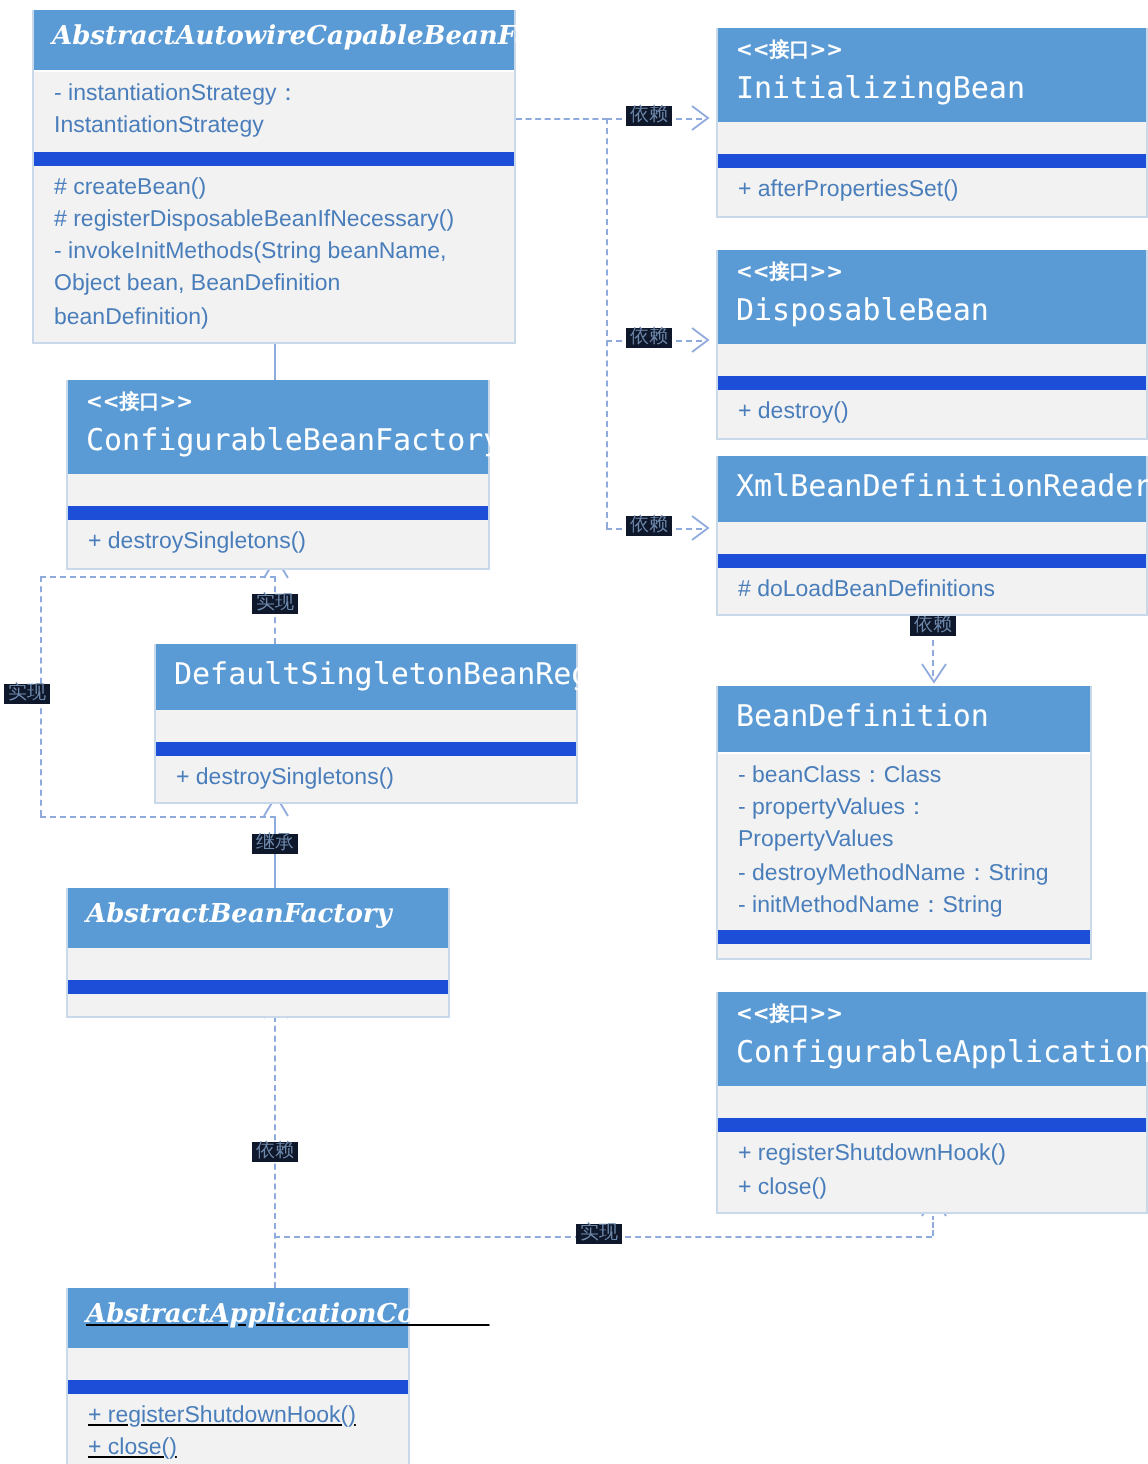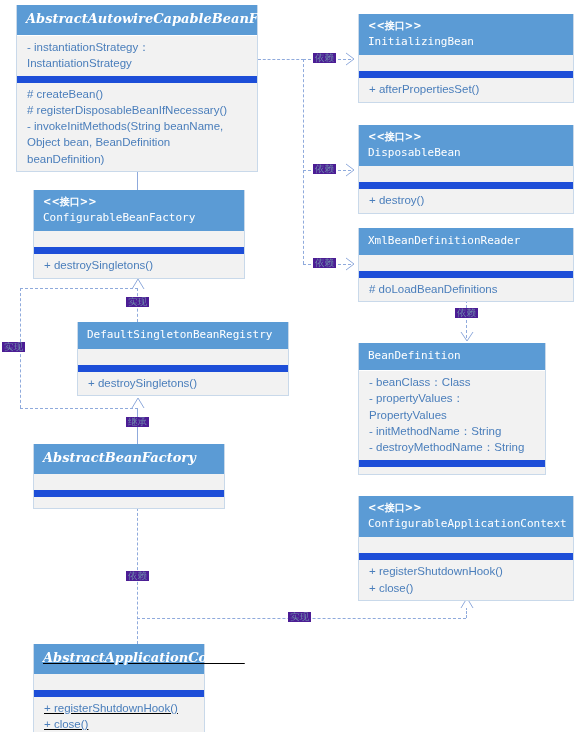--- a/index.html
+++ b/index.html
@@ -34,21 +34,21 @@
   }
   .stereotype {
     font-family: "DejaVu Sans", sans-serif;
     font-size: 10px;
     font-weight: bold;
     display: block;
     letter-spacing: 0px;
   }
   .cls-name {
     font-family: "DejaVu Sans Mono", monospace;
-    font-size: 11px;
+    font-size: 15px;
     display: block;
     white-space: nowrap;
   }
   .cls-name.abstract {
     font-style: italic;
     font-family: "DejaVu Serif", serif;
     font-weight: bold;
     font-size: 13px;
   }
   .uml-section {
@@ -75,21 +75,21 @@
   }
   .ln.solid-v { width: 0; border-left: 1px solid #8faadc; }
   .ln.dash-v  { width: 0; border-left: 1px dashed #8faadc; }
   .ln.dash-h  { height: 0; border-top: 1px dashed #8faadc; }
 
   .edge-label {
     position: absolute;
     font-family: "DejaVu Sans", sans-serif;
     font-size: 9.5px;
     color: #6d88ab;
-    background: #4c1d95;
+    background: #0f172a;
     padding: 0 2px;
     white-space: nowrap;
     line-height: 1;
   }
   .arrow {
     position: absolute;
     overflow: visible;
   }
 </style>
 </head>
@@ -243,22 +243,22 @@
     </div>
   </div>
 
   <div class="uml-box" style="left:358px; top:343px; width:188px;">
     <div class="uml-header">
       <span class="cls-name">BeanDefinition</span>
     </div>
     <div class="uml-section">
       <div class="row">- beanClass：Class</div>
       <div class="row">- propertyValues：PropertyValues</div>
+      <div class="row">- destroyMethodName：String</div>
       <div class="row">- initMethodName：String</div>
-      <div class="row">- destroyMethodName：String</div>
     </div>
     <div class="uml-section ruled" style="min-height:14px;"></div>
   </div>
 
   <div class="uml-box" style="left:358px; top:496px; width:216px;">
     <div class="uml-header">
       <span class="stereotype">&lt;&lt;接口&gt;&gt;</span>
       <span class="cls-name">ConfigurableApplicationContext</span>
     </div>
     <div class="uml-section empty"></div>

